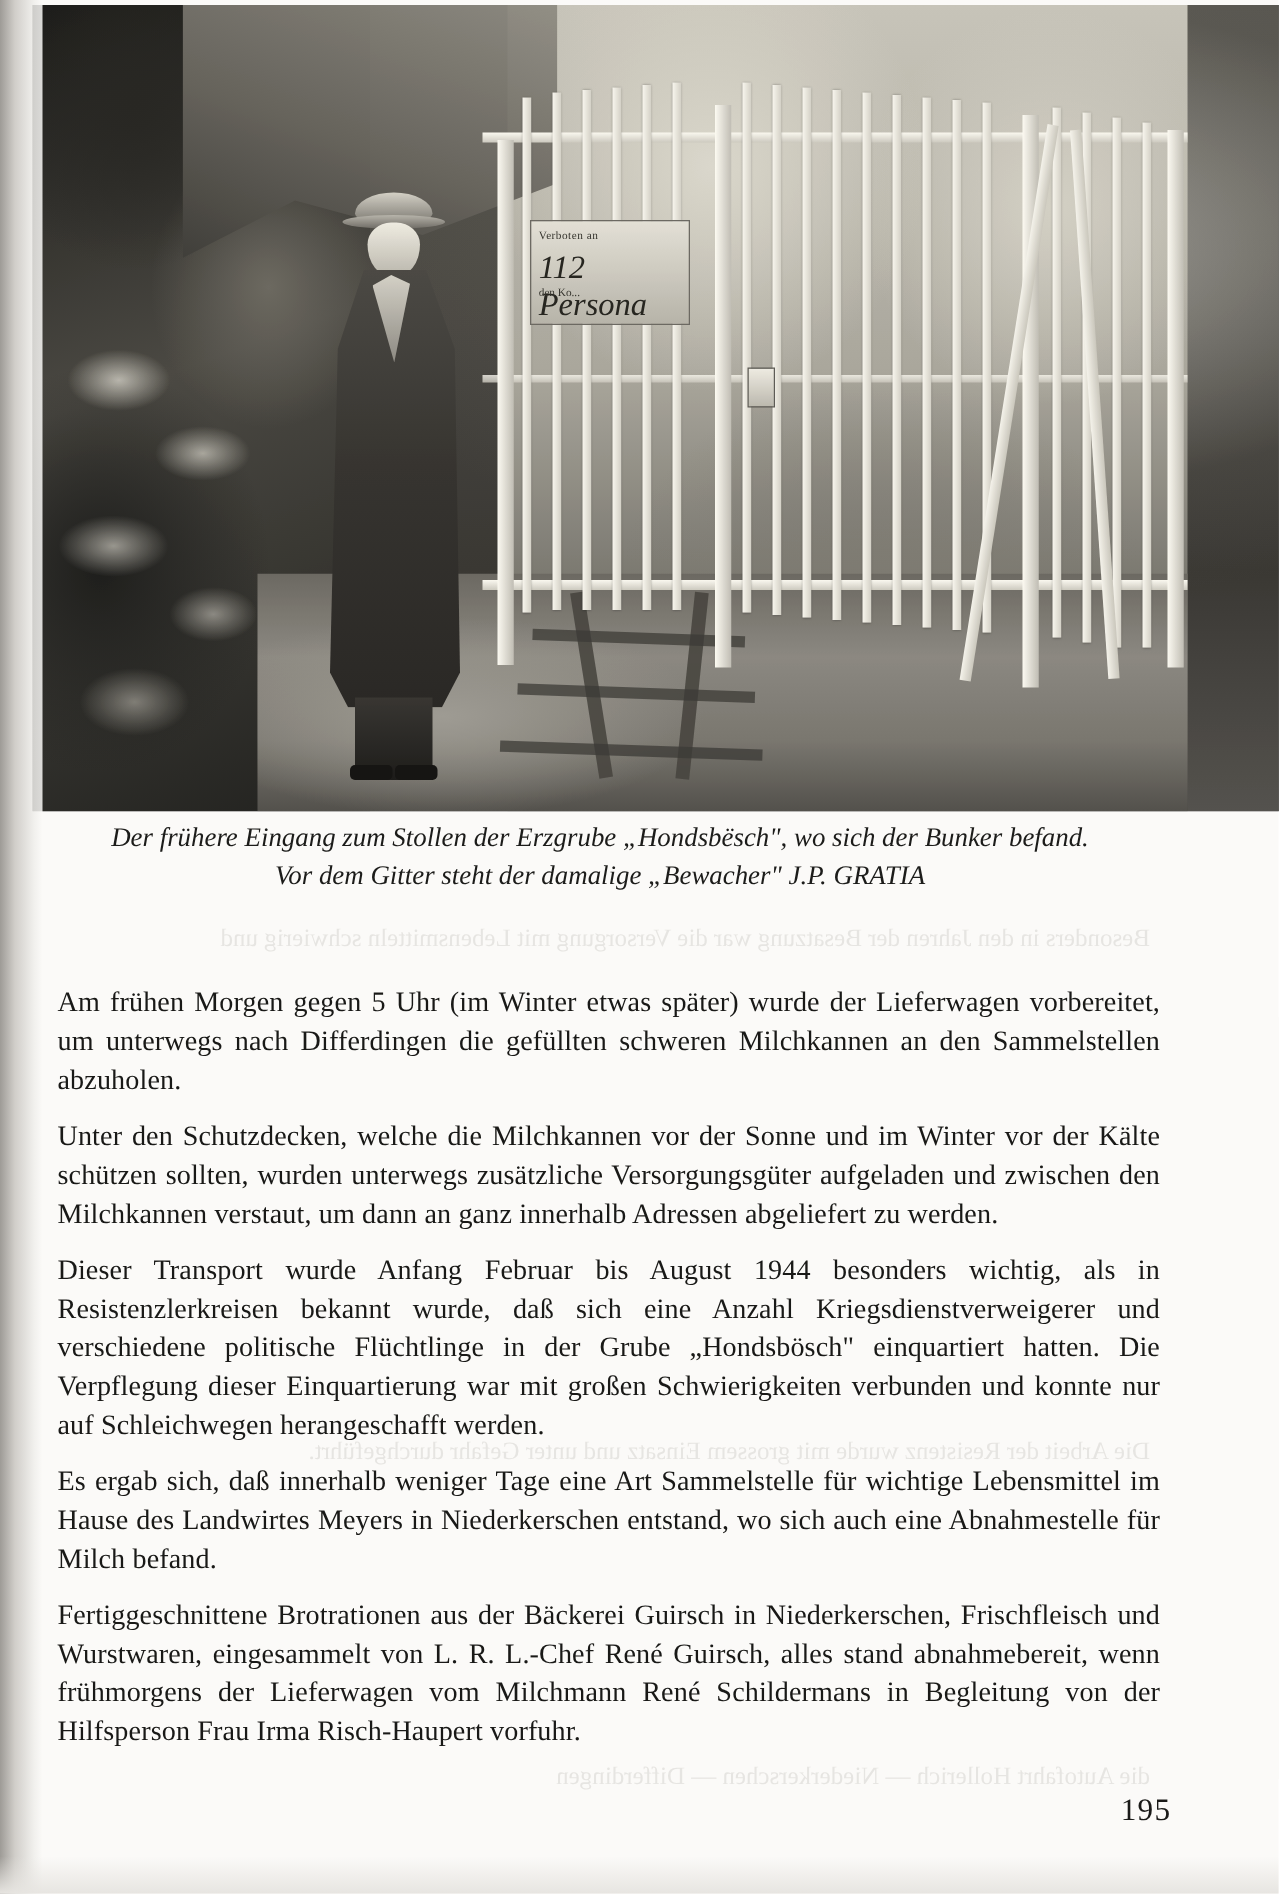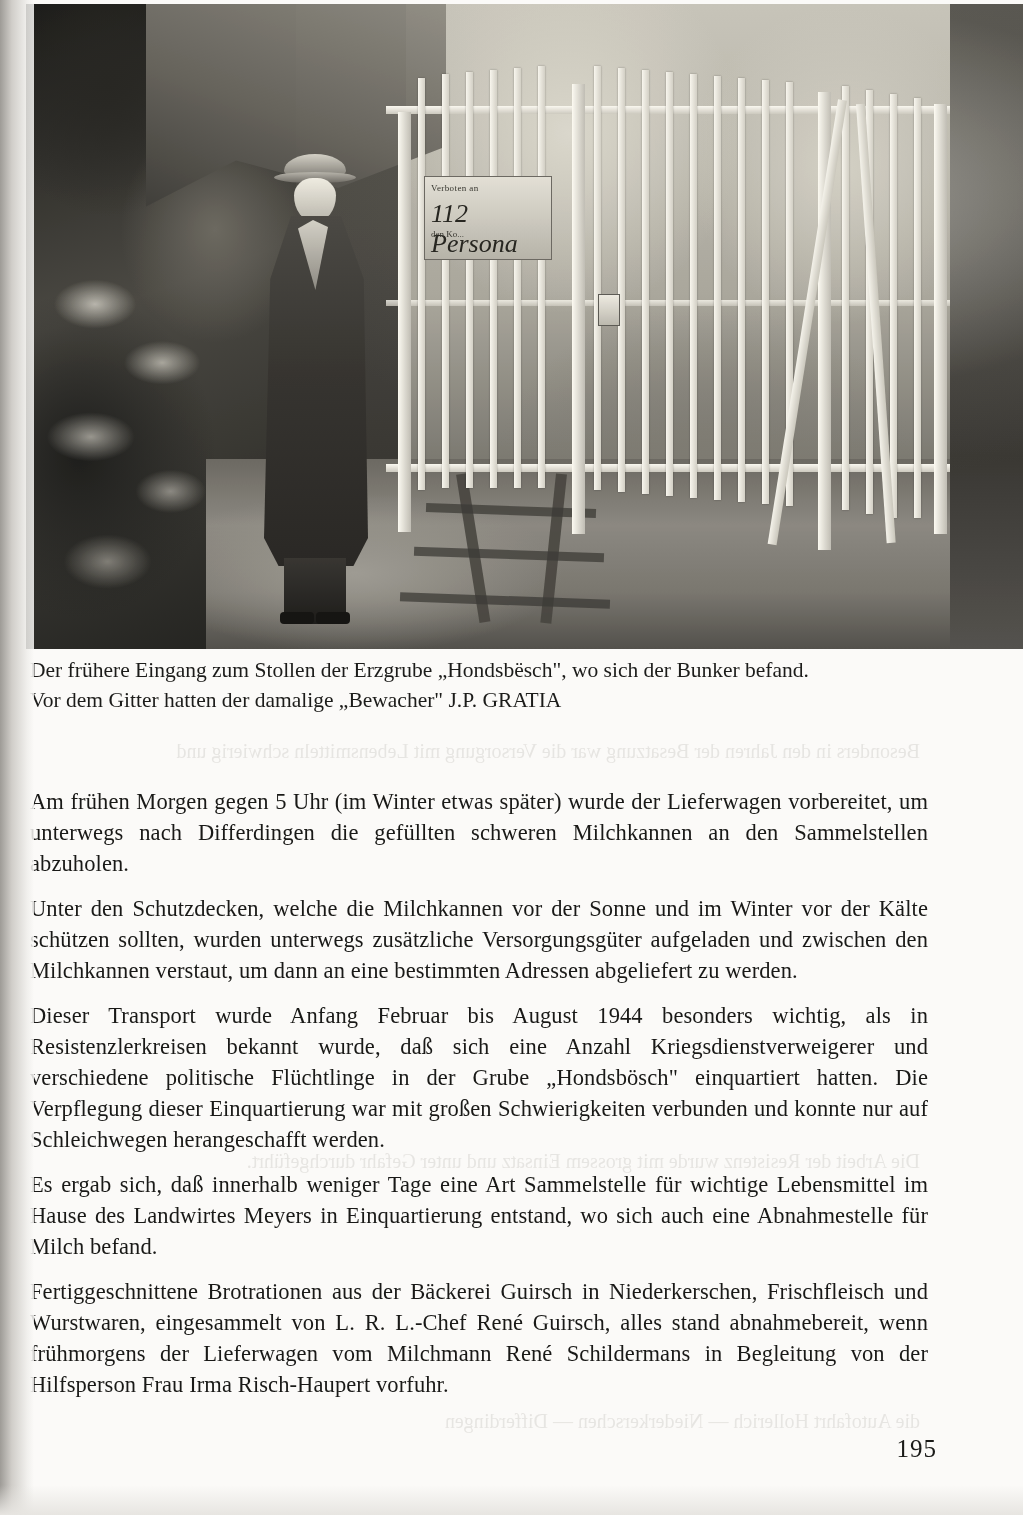--- a/index.html
+++ b/index.html
@@ -211,34 +211,36 @@
     position:absolute; bottom:0; width:34px; height:12px;
     background:#1b1a18; border-radius:4px;
   }
 
   
   .caption {
     position: absolute;
     left: 30px;
     top: 655px;
     width: 900px;
+    font-style: italic;
     font-size: 21.5px;
     line-height: 30px;
     color: #1c1c1a;
+    text-align: center;
   }
 
   
   .body {
     position: absolute;
     left: 30px;
     top: 786px;
     width: 898px;
   }
   .body p {
-    margin: 0 0 14px 0;
+    margin: 0 0 14px 16px;
     font-size: 22.5px;
     line-height: 31px;
     text-align: justify;
     color: #191917;
     letter-spacing: 0.1px;
   }
 
   
   .ghost {
     position: absolute;
@@ -333,35 +335,35 @@
         <div class="lapel"></div>
         <div class="legs"></div>
         <div class="shoe" style="left:22px;"></div>
         <div class="shoe" style="left:58px;"></div>
       </div>
     </div>
   </div>
 
   <div class="caption">
     <div>Der frühere Eingang zum Stollen der Erzgrube „Hondsbësch", wo sich der Bunker befand.</div>
-    <div>Vor dem Gitter hatten der damalige „Bewacher" J.P. GRATIA</div>
+    <div>Vor dem Gitter steht der damalige „Bewacher" J.P. GRATIA</div>
   </div>
 
   <div class="ghost" style="top:736px;">
     Besonders in den Jahren der Besatzung war die Versorgung mit Lebensmitteln schwierig und
   </div>
   <div class="ghost" style="top:1146px;">
     Die Arbeit der Resistenz wurde mit grossem Einsatz und unter Gefahr durchgeführt.
   </div>
   <div class="ghost" style="top:1406px;">
     die Autofahrt Hollerich — Niederkerschen — Differdingen
   </div>
 
   <div class="body content-layer">
     <p>Am frühen Morgen gegen 5 Uhr (im Winter etwas später) wurde der Lieferwagen vorbereitet, um unterwegs nach Differdingen die gefüllten schweren Milchkannen an den Sammelstellen abzuholen.</p>
-    <p>Unter den Schutzdecken, welche die Milchkannen vor der Sonne und im Winter vor der Kälte schützen sollten, wurden unterwegs zusätzliche Versorgungsgüter aufgeladen und zwischen den Milchkannen verstaut, um dann an eine bestimmten Adressen abgeliefert zu werden.</p>
+    <p>Unter den Schutzdecken, welche die Milchkannen vor der Sonne und im Winter vor der Kälte schützen sollten, wurden unterwegs zusätzliche Versorgungsgüter aufgeladen und zwischen den Milchkannen verstaut, um dann an ganz innerhalb Adressen abgeliefert zu werden.</p>
     <p>Dieser Transport wurde Anfang Februar bis August 1944 besonders wichtig, als in Resistenzlerkreisen bekannt wurde, daß sich eine Anzahl Kriegsdienstverweigerer und verschiedene politische Flüchtlinge in der Grube „Hondsbösch" einquartiert hatten. Die Verpflegung dieser Einquartierung war mit großen Schwierigkeiten verbunden und konnte nur auf Schleichwegen herangeschafft werden.</p>
-    <p>Es ergab sich, daß innerhalb weniger Tage eine Art Sammelstelle für wichtige Lebensmittel im Hause des Landwirtes Meyers in Einquartierung entstand, wo sich auch eine Abnahmestelle für Milch befand.</p>
+    <p>Es ergab sich, daß innerhalb weniger Tage eine Art Sammelstelle für wichtige Lebensmittel im Hause des Landwirtes Meyers in Niederkerschen entstand, wo sich auch eine Abnahmestelle für Milch befand.</p>
     <p>Fertiggeschnittene Brotrationen aus der Bäckerei Guirsch in Niederkerschen, Frischfleisch und Wurstwaren, eingesammelt von L. R. L.-Chef René Guirsch, alles stand abnahmebereit, wenn frühmorgens der Lieferwagen vom Milchmann René Schildermans in Begleitung von der Hilfsperson Frau Irma Risch-Haupert vorfuhr.</p>
   </div>
 
   <div class="page-number">195</div>
 </div>
 
 </body></html>

